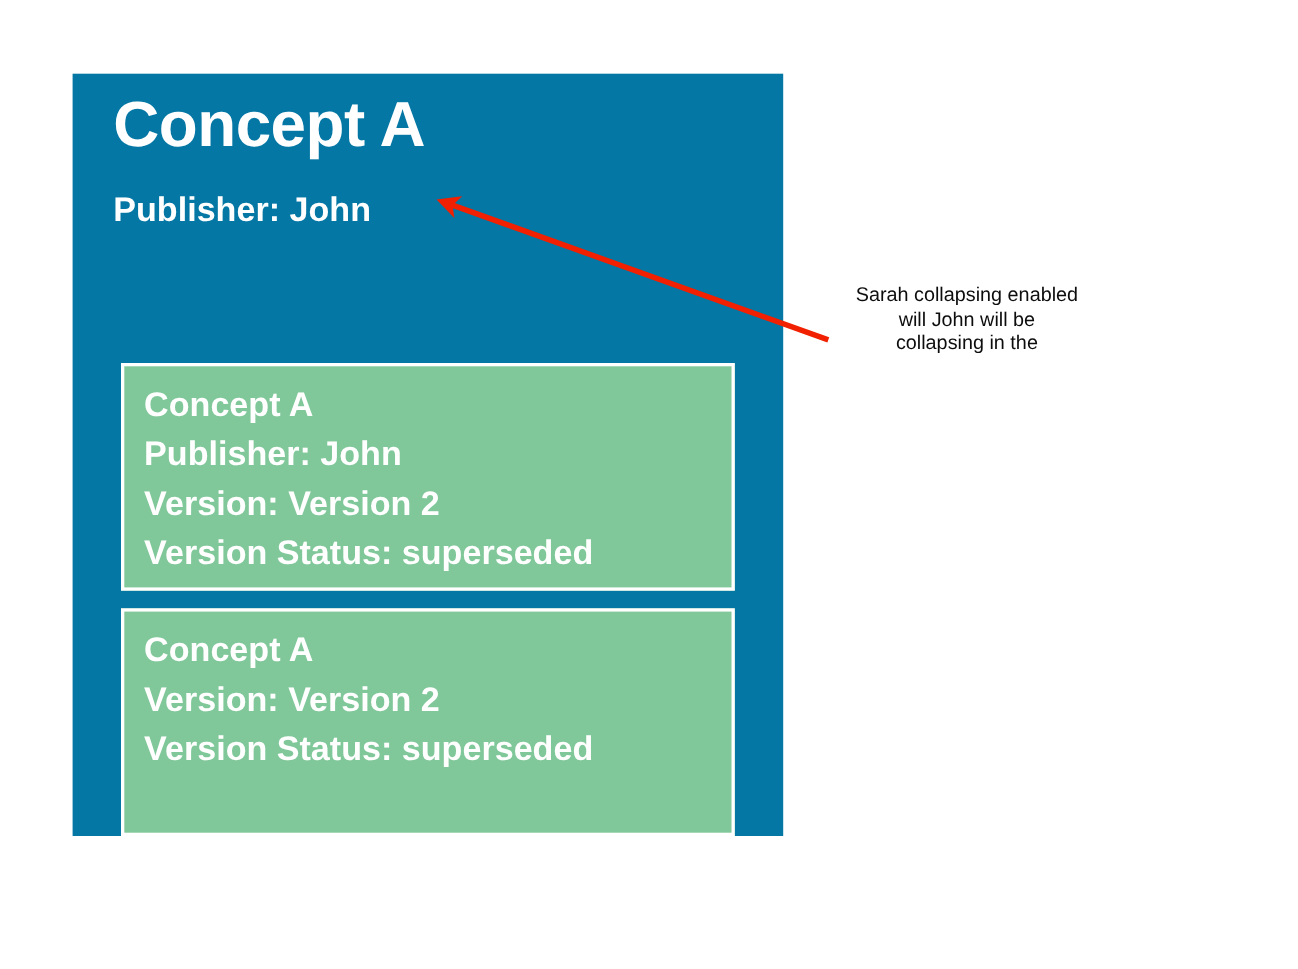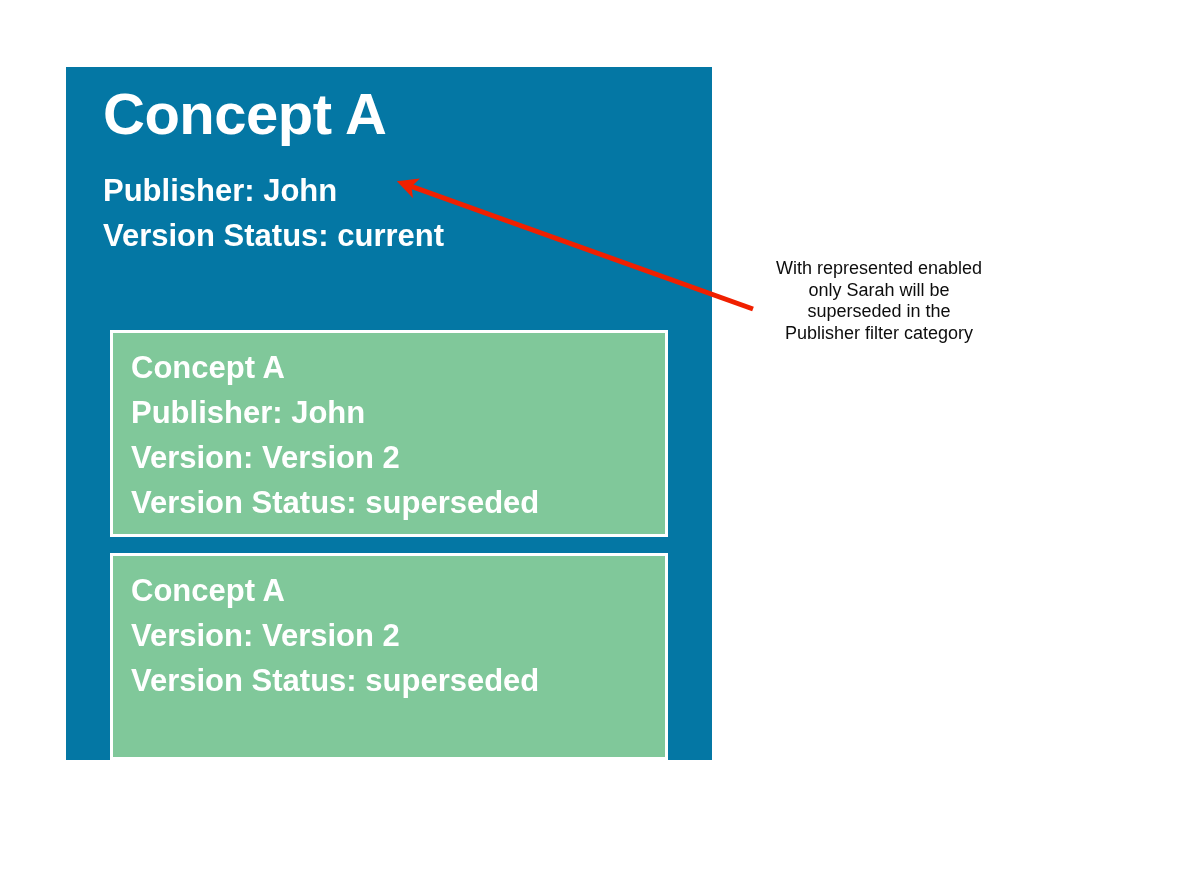--- a/index.html
+++ b/index.html
@@ -113,21 +113,20 @@
 <body>
 
 <div id="canvas" style="background: rgb(255, 255, 255);">
 
   <div class="concept-panel" style="background: rgb(4, 119, 164);">
 
     <div class="panel-title">Concept A</div>
 
     <div class="panel-meta">
       <div class="meta-line">Publisher: John</div>
-      <div class="meta-line">Version Status: current</div>
     </div>
 
     <div class="version-card card-0" style="background: rgb(128, 200, 154); border-color: rgb(255, 255, 255);">
       <div class="card-lines">
         <div class="card-line">Concept A</div>
         <div class="card-line">Publisher: John</div>
         <div class="card-line">Version: Version 2</div>
         <div class="card-line">Version Status: superseded</div>
       </div>
     </div>
@@ -136,24 +135,23 @@
       <div class="card-lines">
         <div class="card-line">Concept A</div>
         <div class="card-line">Version: Version 2</div>
         <div class="card-line">Version Status: superseded</div>
       </div>
     </div>
 
   </div>
 
   <div class="annotation" style="color: rgb(13, 13, 13);">
-    <span class="ann-line">With represented enabled</span>
-    <span class="ann-line">only Sarah will be</span>
-    <span class="ann-line">superseded in the</span>
-    <span class="ann-line">Publisher filter category</span>
+    <span class="ann-line">Sarah collapsing enabled</span>
+    <span class="ann-line">will John will be</span>
+    <span class="ann-line">collapsing in the</span>
   </div>
 
   <svg class="arrow-layer" viewBox="0 0 1180 881">
     <defs>
       <marker id="arrowhead" markerWidth="4.2" markerHeight="4.2" refX="1.6" refY="2.1" orient="auto" markerUnits="strokeWidth">
         <path d="M 4.2 0 L 0 2.1 L 4.2 4.2 L 3.1 2.1 Z" fill="#f02000"></path>
       </marker>
     </defs>
     <line id="arrow-line" x1="404.35216098616326" y1="183.97468163643754" x2="753" y2="309" stroke="#f02000" stroke-width="5" marker-start="url(#arrowhead)"></line>
   </svg>

